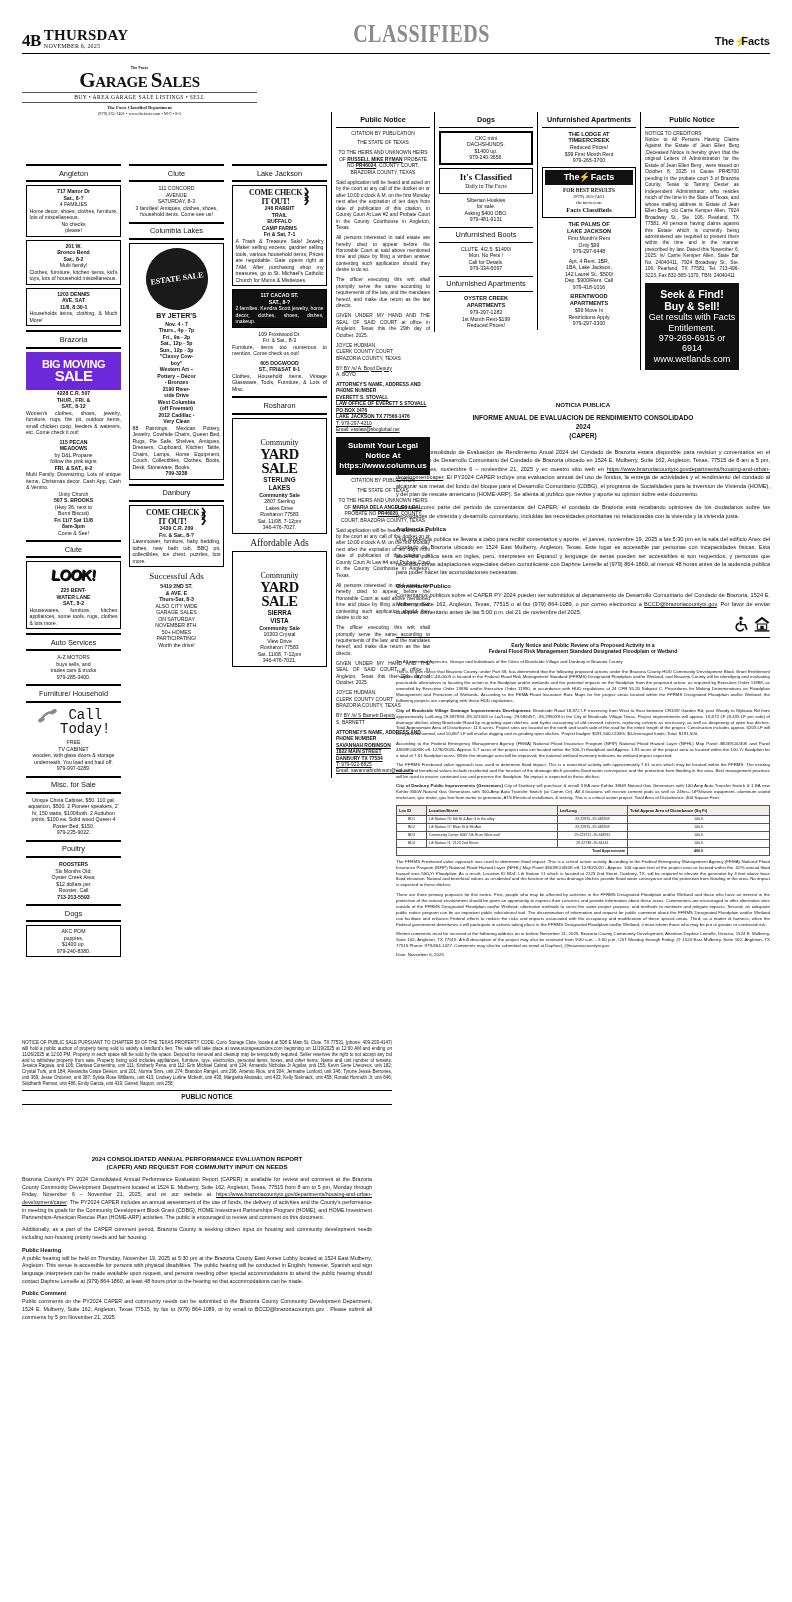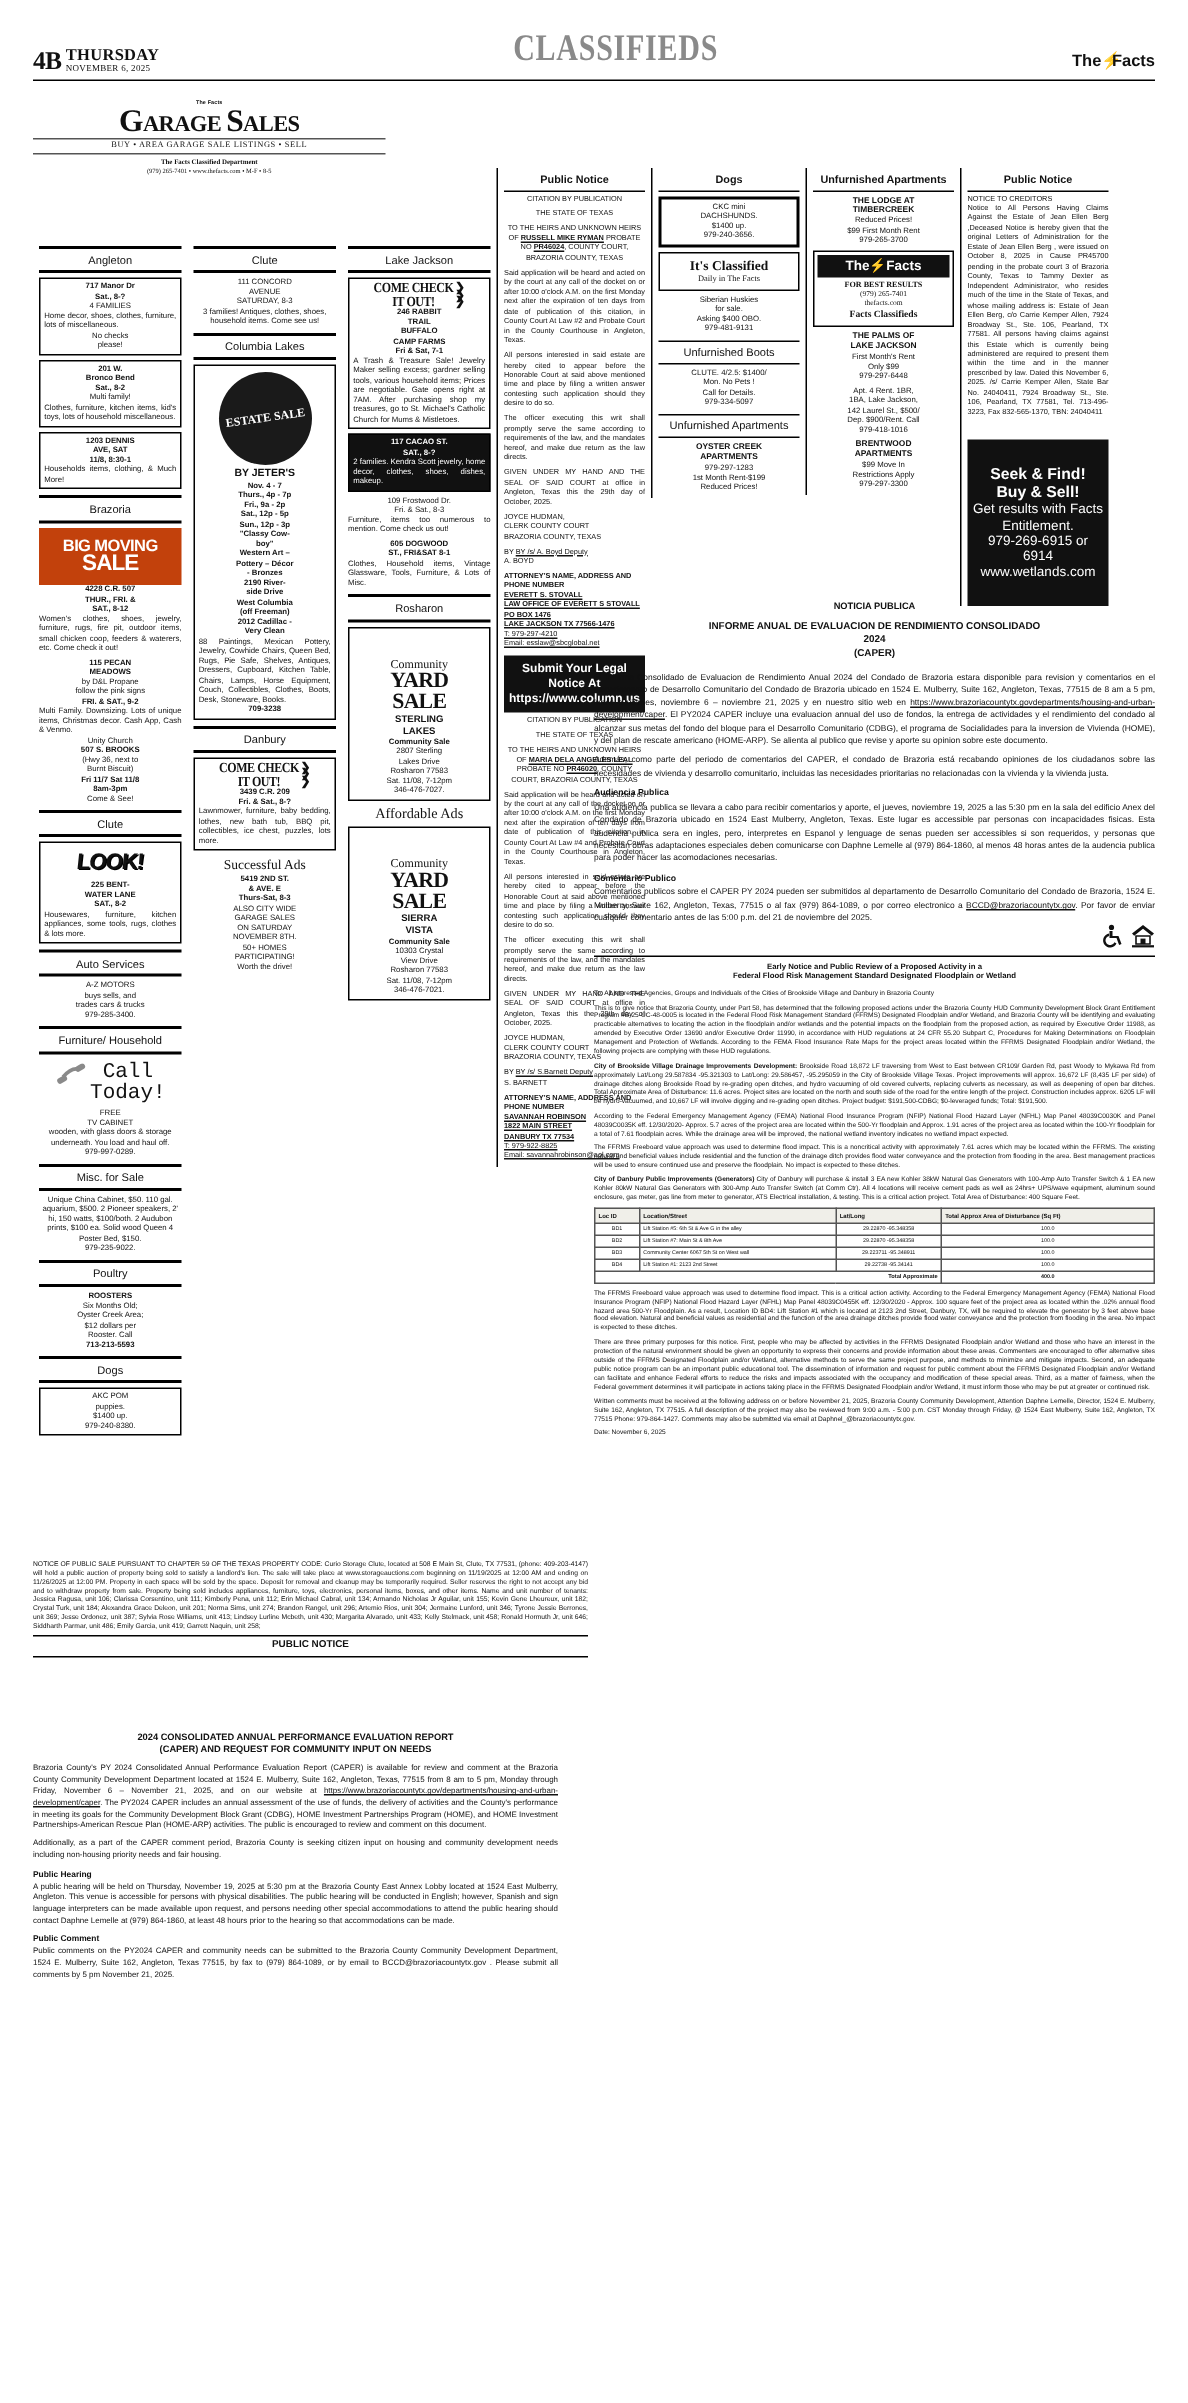--- a/index.html
+++ b/index.html
@@ -15,21 +15,21 @@
     overflow: hidden;
   }
   .page { position:relative; width:792px; height:1140px; padding: 0; }
 
   
   .masthead { display:flex; align-items:flex-end; justify-content:space-between;
     padding: 24px 22px 2px 22px; }
   .mh-left { display:flex; align-items:flex-end; gap:3px; }
   .mh-page { font-family:"Liberation Serif", serif; font-weight:bold; font-size:17px; line-height:0.95; letter-spacing:-0.5px; }
   .mh-dayblock { line-height:1.0; }
-  .mh-day { font-family:"Liberation Serif", serif; font-weight:bold; font-size:11px; letter-spacing:0.2px;text-align:right; }
+  .mh-day { font-family:"Liberation Serif", serif; font-weight:bold; font-size:15px; letter-spacing:0.2px;text-align:right; }
   .mh-date { font-family:"Liberation Serif", serif; font-size:6px; letter-spacing:0.2px; }
   .mh-center { font-family:"Liberation Serif", serif; font-weight:bold; font-size:20px;
     color:#8a8a8a; letter-spacing:0.5px; transform: scaleY(1.25); transform-origin: center bottom; }
   .mh-right { font-family:"Liberation Sans", sans-serif; font-weight:bold; font-size:11px; display:flex; align-items:center; }
   .mh-right .bolt { display:inline-block; width:7px; text-align:center; color:#1560a8; font-size:11px; }
   .rule-top { border-top:1.6px solid #000; margin: 2px 22px 0 22px; }
 
   
   .cols { position:relative; margin: 4px 22px 0 22px; display:flex; gap:0; }
   .col { position:relative; }
@@ -75,21 +75,21 @@
   .comecheck { display:flex; align-items:center; justify-content:center; gap:1px; padding:1px 0; }
   .cc-text { font-family:"Liberation Serif", serif; font-weight:bold; font-size:8px;
     line-height:0.95; letter-spacing:-0.3px; transform:scaleY(1.15); }
   .cc-arrows { display:flex; flex-direction:column; line-height:0.55; font-size:8px; font-weight:bold; }
 
   .estate-seal { width:62px; height:62px; border-radius:50%; background:#1a1a1a; color:#fff;
     margin:2px auto; display:flex; align-items:center; justify-content:center;
     font-family:"Liberation Serif", serif; font-weight:bold; font-size:8px; text-align:center;
     line-height:1.0; transform:rotate(-8deg); }
 
-  .bigmoving { background:#c2410c; color:#fff; text-align:center; padding:7px 2px;
+  .bigmoving { background:#6d28d9; color:#fff; text-align:center; padding:7px 2px;
     font-weight:bold; font-size:11px; line-height:0.95; letter-spacing:-0.4px; }
   .bigmoving .l2 { font-size:15px; letter-spacing:-0.6px; }
 
   .lookbox { text-align:center; padding:2px; }
   .look { font-weight:bold; font-size:15px; letter-spacing:-0.8px;
     text-shadow: 1px 1px 0 #000; transform: skewX(-6deg); display:inline-block; }
 
   .commyard { text-align:center; line-height:1.0; }
   .cy1 { font-family:"Liberation Serif", serif; font-size:8px;margin-top:18px; }
   .cy2 { font-family:"Liberation Serif", serif; font-weight:bold; font-size:14.5px; letter-spacing:-0.5px; }
@@ -100,21 +100,21 @@
   .callbox { text-align:center; padding:2px 0; }
   .call-txt { font-family:"Liberation Mono", monospace; font-size:14px; line-height:1.05; display:inline-block; vertical-align:middle; }
 
   .tf-logo { border:1.2px solid #000; text-align:center; padding:2px 2px 3px 2px; margin:3px 0; }
   .tf-logo .bar { background:#111; color:#fff; font-weight:bold; font-size:9px; padding:2px 0; }
   .tf-logo .bar .bolt { color:#fff; }
   .tf-logo .l1 { font-family:"Liberation Serif", serif; font-weight:bold; font-size:5.4px; margin-top:2px; }
   .tf-logo .l2 { font-family:"Liberation Serif", serif; font-size:5px; }
   .tf-logo .l3 { font-family:"Liberation Serif", serif; font-weight:bold; font-size:6.4px; }
 
-  .seekfind { background:#111; color:#fff; text-align:center; padding:18px 3px; margin-top:14px; }
+  .seekfind { background:#111; color:#fff; text-align:center; padding:6px 3px; margin-top:4px; }
   .seekfind .big { font-weight:bold; font-size:10.5px; line-height:1.1; }
   .seekfind .med { font-size:9px; line-height:1.15; }
 
   .submitnotice { background:#111; color:#fff; text-align:center; padding:4px 2px; margin:3px 0; }
   .submitnotice .l1 { font-weight:bold; font-size:8px; }
   .submitnotice .l2 { font-weight:bold; font-size:8px; }
 
   
   .legal { font-size:4.9px; line-height:1.32; text-align:justify; }
   .legal p { margin:0 0 3.5px 0; }

